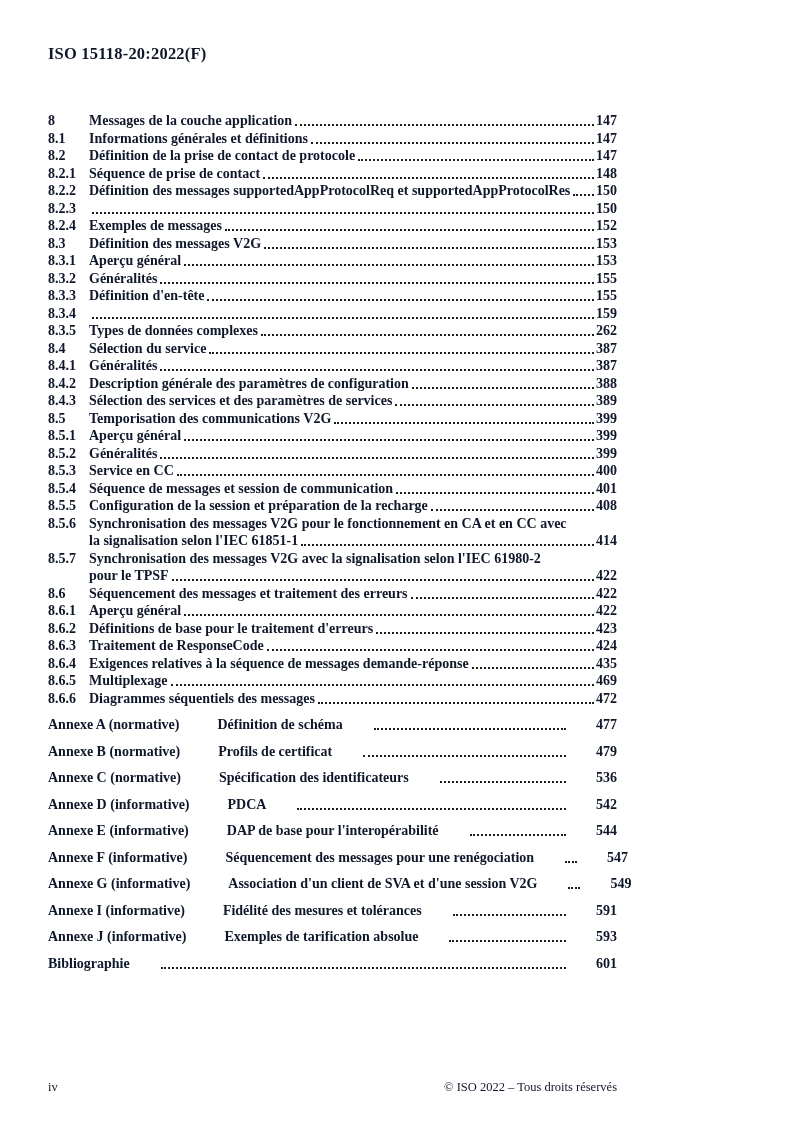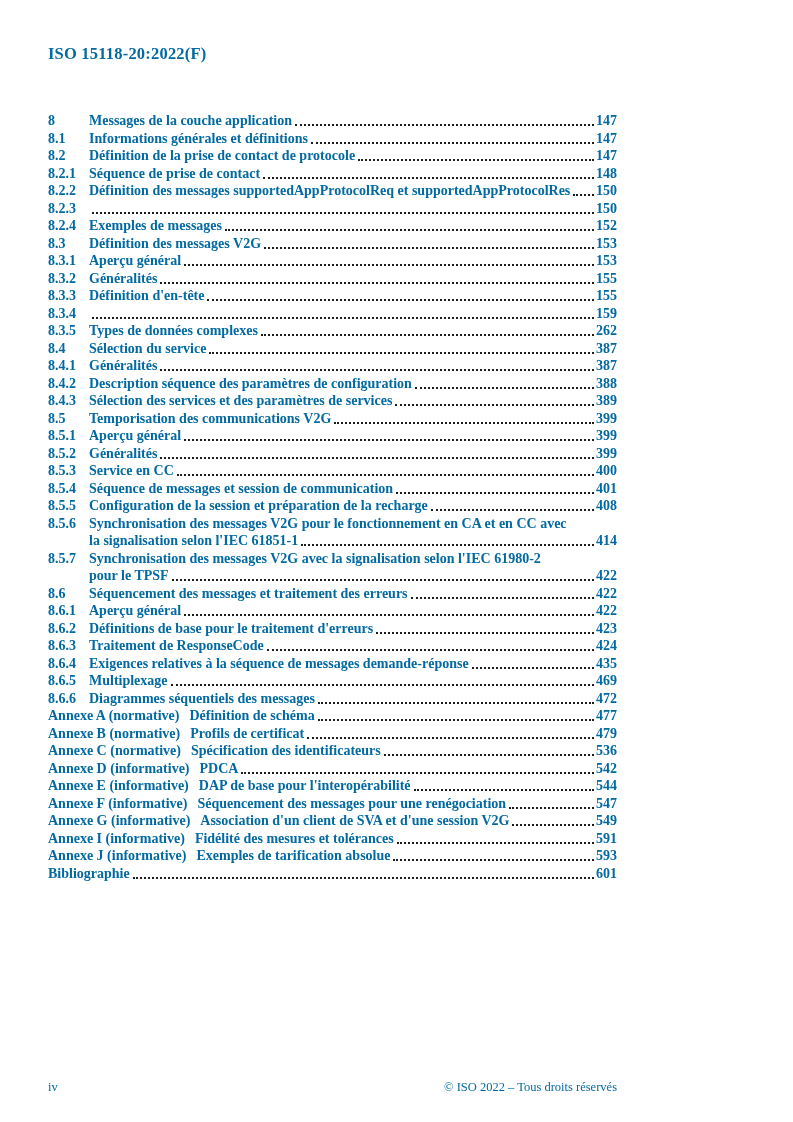--- a/index.html
+++ b/index.html
@@ -2,21 +2,21 @@
 <html><head>
 <meta charset="utf-8">
 <style>
   html, body { margin: 0; padding: 0; background: #ffffff; }
   .page {
     position: relative;
     width: 712px;
     height: 1122px;
     box-sizing: border-box;
     background: #ffffff;
-    color: #0369a1;
+    color: #0f172a;
     font-family: "Liberation Serif", serif;
     padding: 44px 95px 0 48px;
     overflow: hidden;
   }
   .doc-header { height: 20px; }
   .doc-title {
     font-weight: 700;
     font-size: 16.5px;
     line-height: 20px;
     letter-spacing: 0.2px;
@@ -40,20 +40,22 @@
     margin: 0 2px 3.5px 3px;
   }
   .toc-page { flex: none; }
   .annex-list { margin: 0; padding: 0; }
   .annex-row {
     display: flex;
     align-items: flex-end;
     font-weight: 700;
     font-size: 14px;
     line-height: 17.5px;
+    margin-top: 9px;
+    gap: 28px;
   }
   .annex-label { white-space: nowrap; margin-right: 10px; }
   .annex-title { white-space: nowrap; }
   .page-footer {
     position: absolute;
     left: 48px;
     right: 95px;
     bottom: 27px;
     display: flex;
     justify-content: space-between;
@@ -234,21 +236,21 @@
         <span class="dots"></span>
         <span class="toc-page">387</span>
       </span>
 
     </span>
   </li>
         <li class="toc-row">
     <span class="toc-num">8.4.2</span>
     <span class="toc-content">
       <span class="toc-line">
-        <span class="toc-title">Description séquence des paramètres de configuration</span>
+        <span class="toc-title">Description générale des paramètres de configuration</span>
         <span class="dots"></span>
         <span class="toc-page">388</span>
       </span>
 
     </span>
   </li>
         <li class="toc-row">
     <span class="toc-num">8.4.3</span>
     <span class="toc-content">
       <span class="toc-line">

